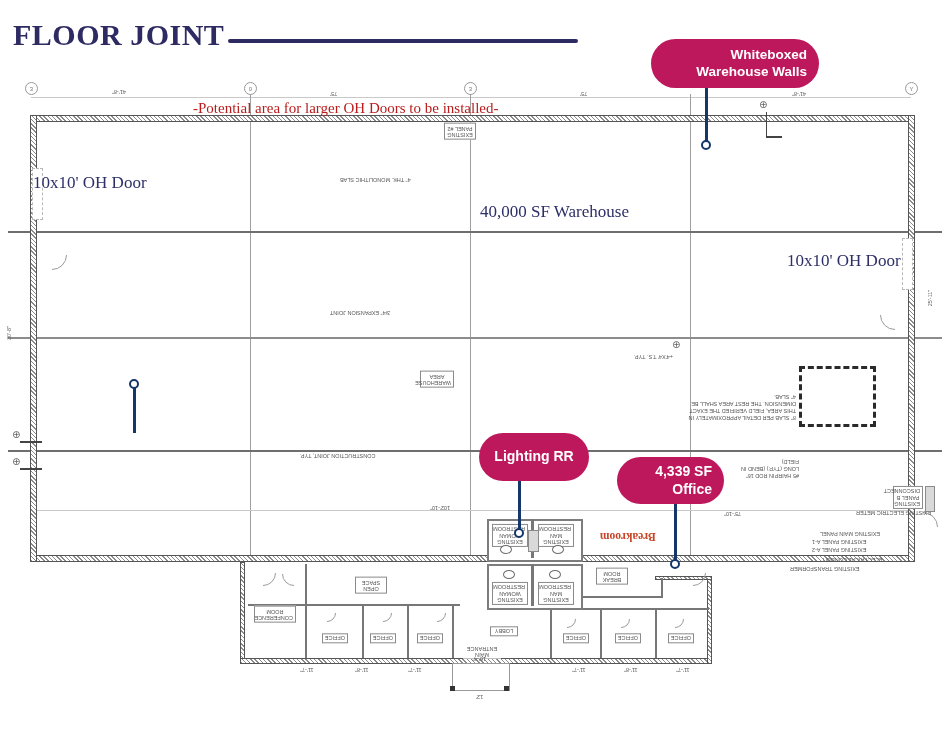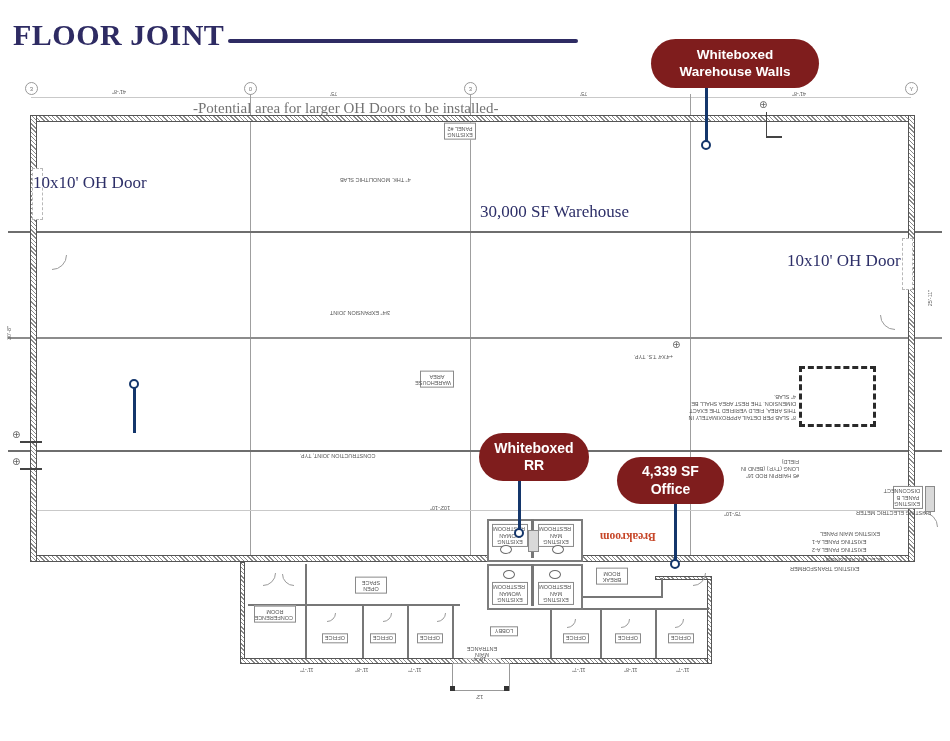--- a/index.html
+++ b/index.html
@@ -19,41 +19,41 @@
   .jline2{position:absolute;background:#8c8c8c;}
   .bubble{position:absolute;width:13px;height:13px;border:1px solid #999;border-radius:50%;
           background:#fff;font:6px/12px "Liberation Sans",sans-serif;color:#777;text-align:center;box-sizing:border-box;}
   .dash-sq{position:absolute;border:3px dashed #2a2a2a;background:transparent;}
   .dash-door{position:absolute;border:1px dashed #b8b8b8;background:#fff;}
   .arc{position:absolute;border:1px solid #9a9a9a;border-radius:50%;box-sizing:border-box;background:transparent;}
   .qtr-tr{clip-path:inset(0 0 50% 50%);}
   .qtr-br{clip-path:inset(50% 0 0 50%);} .qtr-bl{clip-path:inset(50% 50% 0 0);}
   
   .planlabel{position:absolute;color:#2d2f68;font:17px "Liberation Serif",serif;white-space:nowrap;}
-  .potential{position:absolute;color:#737373;font:15px "Liberation Serif",serif;white-space:nowrap;}
+  .potential{position:absolute;color:#b91c1c;font:15px "Liberation Serif",serif;white-space:nowrap;}
   .redlabel{position:absolute;color:#c64527;font:bold 11.5px "Liberation Serif",serif;
             transform:rotate(180deg);white-space:nowrap;}
   .ann{position:absolute;font:5.5px/1.25 "Liberation Sans",sans-serif;color:#555;
        transform:rotate(180deg);white-space:nowrap;}
   .annblock{position:absolute;font:5.5px/1.3 "Liberation Sans",sans-serif;color:#555;
        transform:rotate(180deg);white-space:normal;text-align:left;}
   .annv{position:absolute;font:5.5px "Liberation Sans",sans-serif;color:#666;
        transform:rotate(-90deg);white-space:nowrap;}
   .rbox{position:absolute;border:1px solid #8a8a8a;background:#fff;color:#555;
         font:5.5px/1.15 "Liberation Sans",sans-serif;text-align:center;padding:1px 2px;
         transform:rotate(180deg);box-sizing:border-box;}
   .wc{position:absolute;width:10px;height:7px;border:1px solid #6b6b6b;border-radius:50%;background:#fff;}
   .fixture{position:absolute;border:1px solid #8a8a8a;background:#d9d9d9;}
   .leaderline{position:absolute;width:1px;background:#666;transform-origin:left center;}
   .oplus{position:absolute;font:10px/10px "DejaVu Sans",sans-serif;color:#666;}
   .post{position:absolute;width:5px;height:5px;background:#333;}
   .canopy{position:absolute;border:1px solid #999;background:#fff;}
   
-  .callout{position:absolute;background:#7f1d1d;color:#fff;border-radius:26px;
-           display:flex;align-items:center;justify-content:center;text-align:center;
+  .callout{position:absolute;background:#be185d;color:#fff;border-radius:26px;
+           display:flex;align-items:center;justify-content:center;text-align:right;
            font:bold 14px/1.25 "Liberation Sans",sans-serif;padding:0 12px;box-sizing:border-box;z-index:5;}
   .callout.small{font-size:13.5px;}
   .leader{position:absolute;width:3px;background:#14366b;z-index:4;}
   .dot{position:absolute;width:10px;height:10px;border:2.5px solid #14366b;border-radius:50%;
        background:#fff;box-sizing:border-box;z-index:6;}
 </style>
 </head>
 <body>
 
 <div class="canvas">
@@ -191,31 +191,31 @@
 
   <div class="ann" style="left:300px;top:666px;">11'-7"</div>
   <div class="ann" style="left:355px;top:666px;">11'-8"</div>
   <div class="ann" style="left:408px;top:666px;">11'-7"</div>
   <div class="ann" style="left:572px;top:666px;">11'-7"</div>
   <div class="ann" style="left:624px;top:666px;">11'-8"</div>
   <div class="ann" style="left:676px;top:666px;">11'-7"</div>
 
   <div class="potential" style="left:193px;top:100px;">-Potential area for larger OH Doors to be installed-</div>
   <div class="planlabel" style="left:33px;top:173px;">10x10' OH Door</div>
-  <div class="planlabel" style="left:480px;top:202px;">30,000 SF Warehouse</div>
+  <div class="planlabel" style="left:480px;top:202px;">40,000 SF Warehouse</div>
   <div class="planlabel" style="left:787px;top:251px;">10x10' OH Door</div>
 
   <div class="leader" style="left:705px;top:86px;height:58px;"></div>
   <div class="dot" style="left:701px;top:140px;"></div>
   <div class="callout small" style="left:651px;top:39px;width:168px;height:49px;">Whiteboxed Warehouse Walls</div>
 
   <div class="leader" style="left:133px;top:386px;height:47px;"></div>
   <div class="dot" style="left:129px;top:379px;"></div>
 
   <div class="leader" style="left:518px;top:480px;height:52px;"></div>
   <div class="dot" style="left:514px;top:528px;"></div>
-  <div class="callout" style="left:479px;top:433px;width:110px;height:48px;">Whiteboxed RR</div>
+  <div class="callout" style="left:479px;top:433px;width:110px;height:48px;">Lighting RR</div>
 
   <div class="leader" style="left:674px;top:503px;height:60px;"></div>
   <div class="dot" style="left:670px;top:559px;"></div>
   <div class="callout" style="left:617px;top:457px;width:107px;height:47px;">4,339 SF Office</div>
 
 </div>
 
 </body></html>

